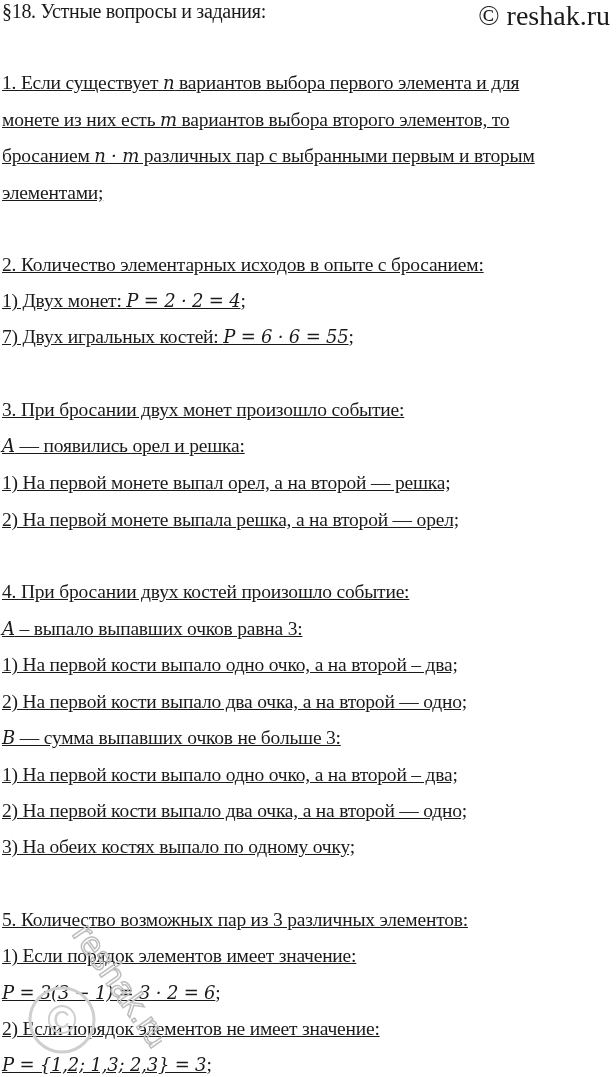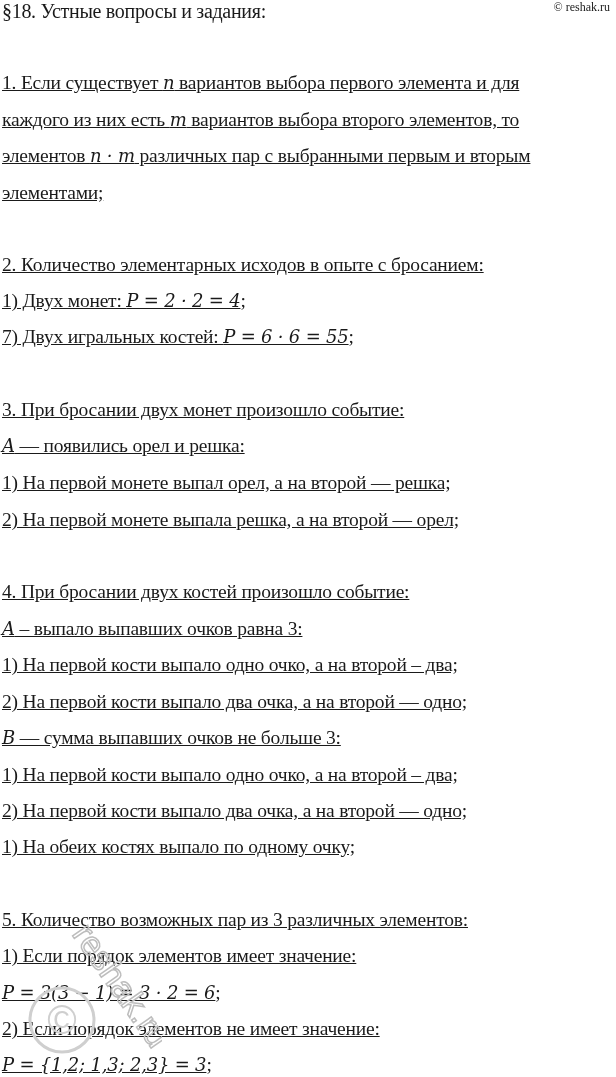--- a/index.html
+++ b/index.html
@@ -1,36 +1,36 @@
 <!DOCTYPE html>
 <html><head>
 <meta charset="utf-8">
 <style>
   html, body { margin:0; padding:0; background:#ffffff; }
   body { width:616px; height:1077px; position:relative; overflow:hidden;
          font-family:"Liberation Serif", "DejaVu Serif", serif; color:#1a1a1a; }
   .header { position:absolute; left:0; top:0; width:616px; height:30px; }
   .title { position:absolute; left:2px; top:0px; font-size:20px; letter-spacing:-0.3px; white-space:nowrap; }
-  .copyright { position:absolute; right:6px; top:0px; font-size:12px; white-space:nowrap; }
+  .copyright { position:absolute; right:6px; top:0px; font-size:28px; white-space:nowrap; }
   .line { position:absolute; left:2px; font-size:19.5px; white-space:nowrap; letter-spacing:-0.2px;text-decoration:underline; }
   .math { font-style:italic; font-family:"DejaVu Serif", serif; font-size:18px; }
   .watermark { position:absolute; left:12px; top:900px; width:150px; height:170px; pointer-events:none; }
 </style>
 </head>
 <body>
 
 <div class="header">
   <div class="title">§18. Устные вопросы и задания:</div>
   <div class="copyright">© reshak.ru</div>
 </div>
 
 <div>
   <div class="line" style="top:72px"><span>1. Если существует </span><span class="math">n</span><span> вариантов выбора первого элемента и для</span></div>
-  <div class="line" style="top:109px"><span>каждого из них есть </span><span class="math">m</span><span> вариантов выбора второго элементов, то</span></div>
-  <div class="line" style="top:145px"><span>элементов </span><span class="math">n · m</span><span> различных пар с выбранными первым и вторым</span></div>
+  <div class="line" style="top:109px"><span>монете из них есть </span><span class="math">m</span><span> вариантов выбора второго элементов, то</span></div>
+  <div class="line" style="top:145px"><span>бросанием </span><span class="math">n · m</span><span> различных пар с выбранными первым и вторым</span></div>
   <div class="line" style="top:182px"><span>элементами;</span></div>
 </div>
 
 <div>
   <div class="line" style="top:254px"><span>2. Количество элементарных исходов в опыте с бросанием:</span></div>
   <div class="line" style="top:290px"><span>1) Двух монет:  </span><span class="math">P = 2 · 2 = 4</span><span>;</span></div>
   <div class="line" style="top:326px"><span>7) Двух игральных костей:  </span><span class="math">P = 6 · 6 = 55</span><span>;</span></div>
 </div>
 
 <div>
@@ -41,21 +41,21 @@
 </div>
 
 <div>
   <div class="line" style="top:581px"><span>4. При бросании двух костей произошло событие:</span></div>
   <div class="line" style="top:618px"><span></span><span class="math">A</span><span> – выпало выпавших очков равна 3:</span></div>
   <div class="line" style="top:654px"><span>1) На первой кости выпало одно очко, а на второй – два;</span></div>
   <div class="line" style="top:691px"><span>2) На первой кости выпало два очка, а на второй — одно;</span></div>
   <div class="line" style="top:727px"><span></span><span class="math">B</span><span> — сумма выпавших очков не больше 3:</span></div>
   <div class="line" style="top:764px"><span>1) На первой кости выпало одно очко, а на второй – два;</span></div>
   <div class="line" style="top:800px"><span>2) На первой кости выпало два очка, а на второй — одно;</span></div>
-  <div class="line" style="top:836px"><span>1) На обеих костях выпало по одному очку;</span></div>
+  <div class="line" style="top:836px"><span>3) На обеих костях выпало по одному очку;</span></div>
 </div>
 
 <div>
   <div class="line" style="top:909px"><span>5. Количество возможных пар из 3 различных элементов:</span></div>
   <div class="line" style="top:945px"><span>1) Если порядок элементов имеет значение:</span></div>
   <div class="line" style="top:982px"><span></span><span class="math">P = 3(3 − 1) = 3 · 2 = 6</span><span>;</span></div>
   <div class="line" style="top:1018px"><span>2) Если порядок элементов не имеет значение:</span></div>
   <div class="line" style="top:1054px"><span></span><span class="math">P = {1,2;  1,3;  2,3} = 3</span><span>;</span></div>
 </div>
 

